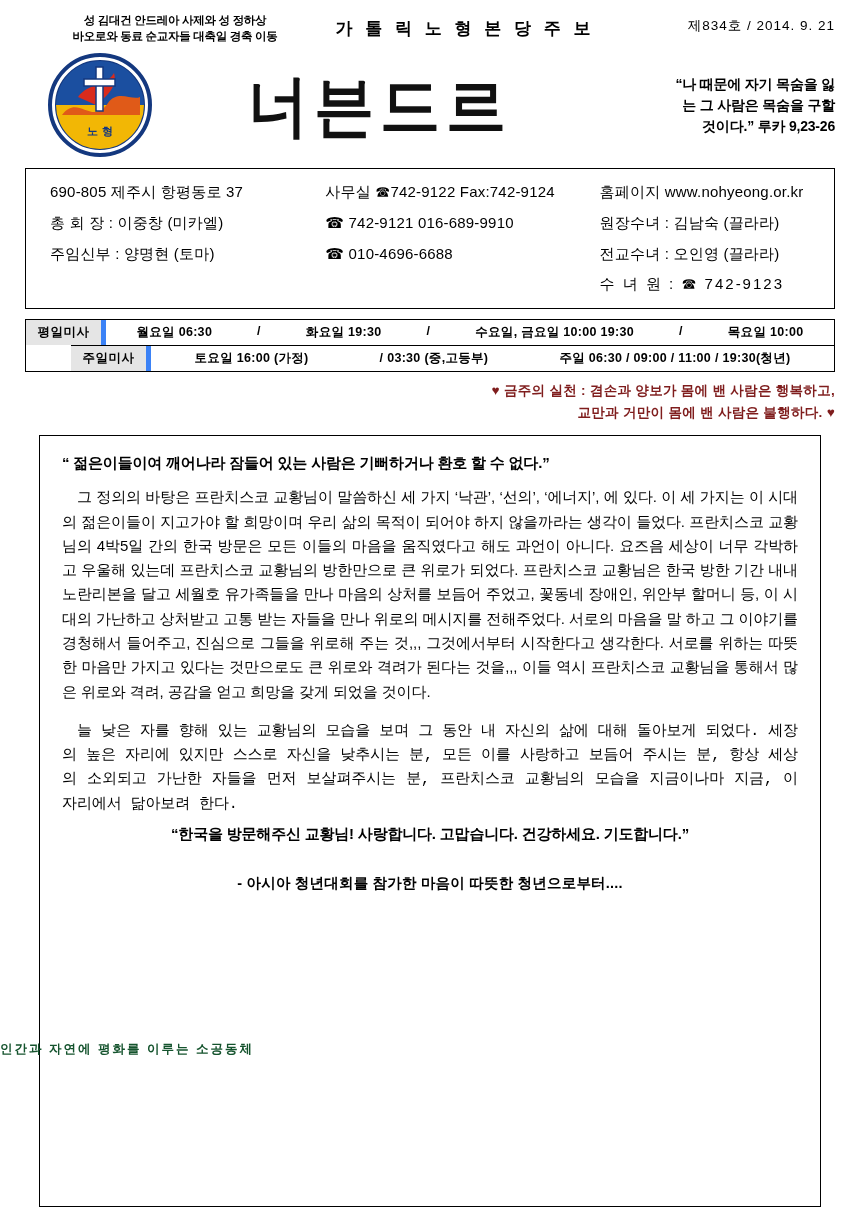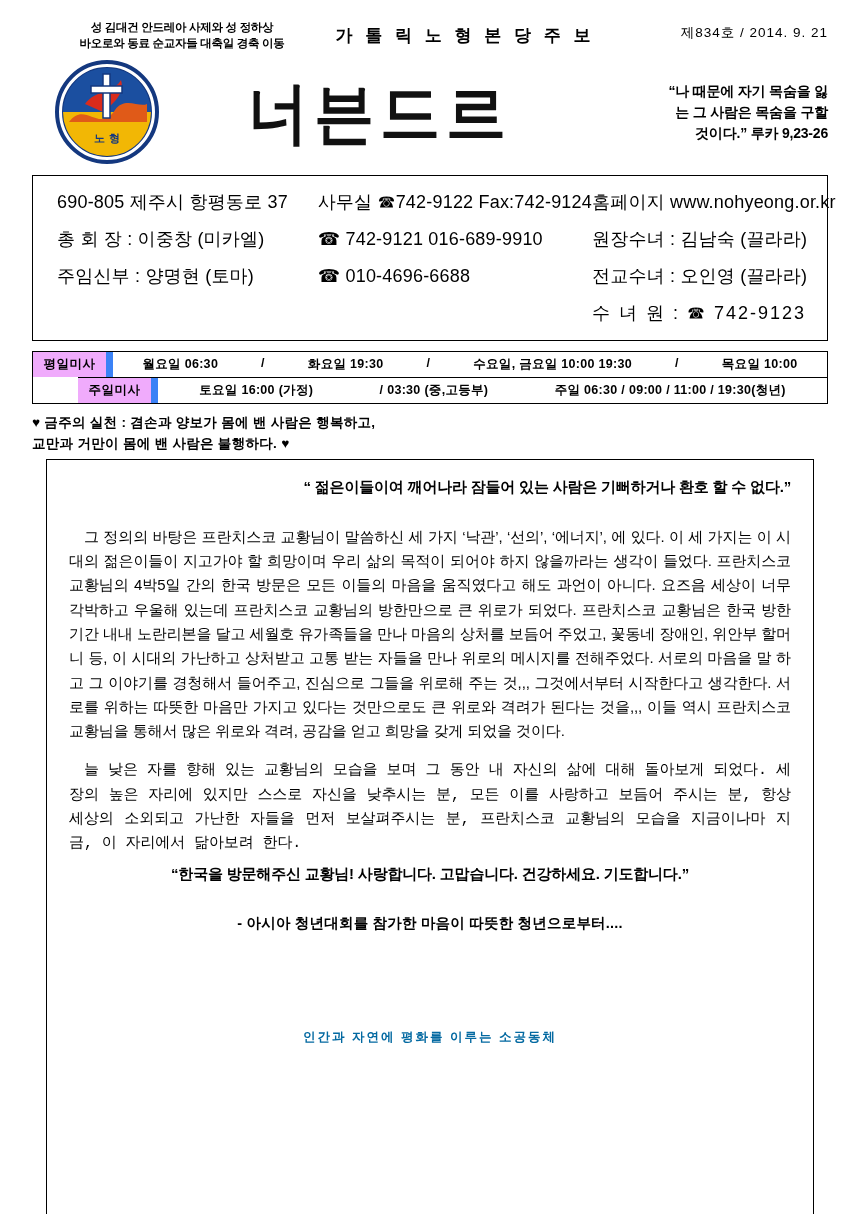--- a/index.html
+++ b/index.html
@@ -11,21 +11,21 @@
     width: 860px;
     height: 1214px;
     font-family: "Liberation Sans", sans-serif;
     color: #000000;
     position: relative;
   }
   .page {
     position: relative;
     width: 860px;
     height: 1070px;
-    padding: 8px;
+    padding: 1px;
     box-sizing: border-box;
   }
 
   
   .top-row {
     display: flex;
     align-items: flex-start;
     padding: 12px 24px 0 24px;
     box-sizing: border-box;
   }
@@ -97,21 +97,21 @@
   
   .contact-box {
     margin: 6px 24px 0 24px;
     border: 1.5px solid #000;
     display: flex;
     box-sizing: border-box;
     padding: 8px 0 8px 0;
   }
   .cb-col {
     box-sizing: border-box;
-    font-size: 18px;
+    font-size: 15px;
     line-height: 2.05;
   }
   .cb-col1 { width: 300px; padding-left: 24px; }
   .cb-col2 { width: 275px; }
   .cb-col3 { width: 235px; }
   .cb-row { white-space: nowrap; letter-spacing: 0.2px; }
   .spaced { letter-spacing: 2px; }
 
   
   .mass-table {
@@ -122,67 +122,67 @@
   .mass-row {
     display: flex;
     align-items: stretch;
   }
   .mass-row + .mass-row {
     border-top: 1px solid #000;
     margin-left: 45px;
   }
   .mass-label {
     width: 80px;
-    background: #f0abfc;
+    background: #e5e5e5;
     font-size: 12.5px;
     font-weight: bold;
     padding: 4px 6px;
     box-sizing: border-box;
     text-align: center;
-    border-right: 7px solid #3b82f6;
+    border-right: 5px solid #3b82f6;
     letter-spacing: 0.5px;
   }
   .mass-body {
     flex: 1;
     font-size: 12.5px;
     font-weight: bold;
     padding: 4px 8px;
     box-sizing: border-box;
     display: flex;
     justify-content: space-around;
     align-items: flex-start;
     letter-spacing: 0.3px;
   }
   .mass-body span { white-space: nowrap; }
 
   
   .practice {
-    margin: 8px 24px 4px 24px;
-    text-align: left;
+    margin: 8px 24px 12px 24px;
+    text-align: right;
     font-size: 13.5px;
     font-weight: bold;
-    color: #000000;
+    color: #7f1d1d;
     line-height: 1.6;
     letter-spacing: 0.3px;
   }
 
   
   .article {
     margin: 4px 38px 0 38px;
     border: 1.5px solid #000;
     box-sizing: border-box;
     padding: 18px 22px 16px 22px;
     height: 772px;
   }
   .art-quote {
     font-size: 15px;
     font-weight: bold;
-    text-align: right;
+    text-align: left;
     letter-spacing: -0.2px;
-    margin-bottom: 28px;
+    margin-bottom: 12px;
   }
   .art-p {
     font-size: 15px;
     line-height: 1.62;
     text-align: justify;
     text-justify: inter-ideograph;
     margin: 0 0 16px 0;
     text-indent: 15px;
     letter-spacing: -0.1px;
   }
@@ -200,25 +200,25 @@
     text-align: center;
     margin-top: 30px;
     letter-spacing: 0.2px;
   }
 
   
   .footer {
     position: absolute;
     left: 0;
     right: 0;
-    bottom: 24px;
-    text-align: center;
+    bottom: 12px;
+    text-align: left;
     font-size: 12.5px;
     font-weight: bold;
-    color: #0369a1;
+    color: #14532d;
     letter-spacing: 2px;
   }
 </style>
 </head>
 <body>
 
 <div class="page">
 
   <div class="top-row">
     <div class="top-left">

